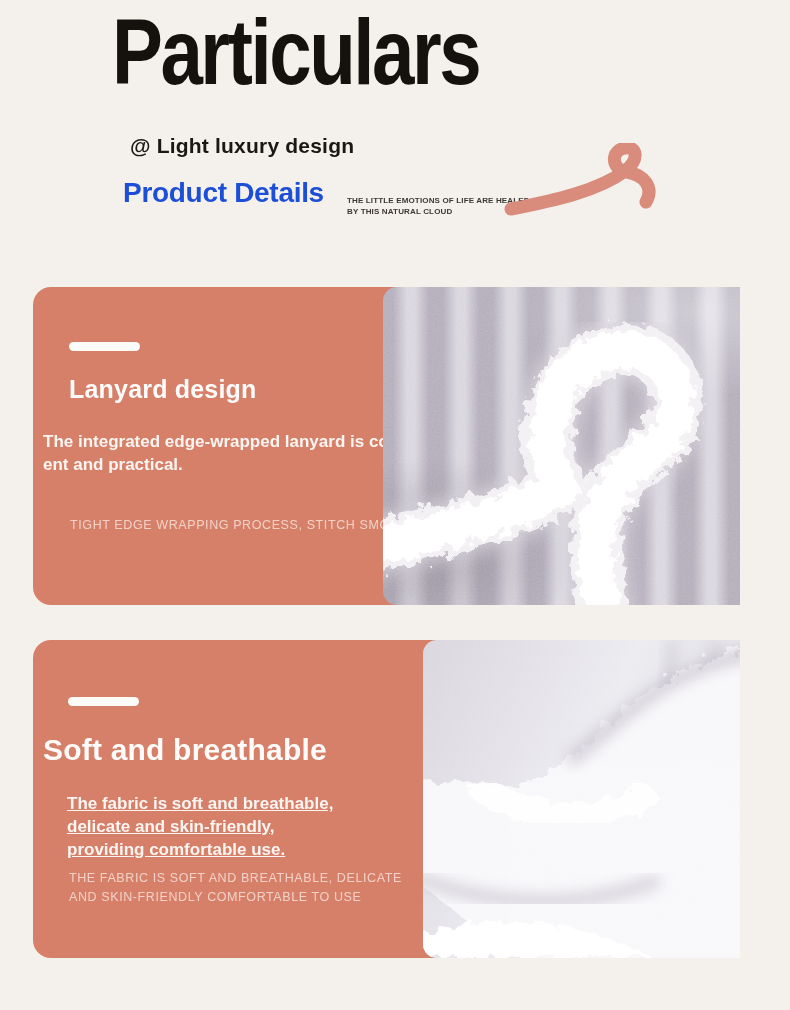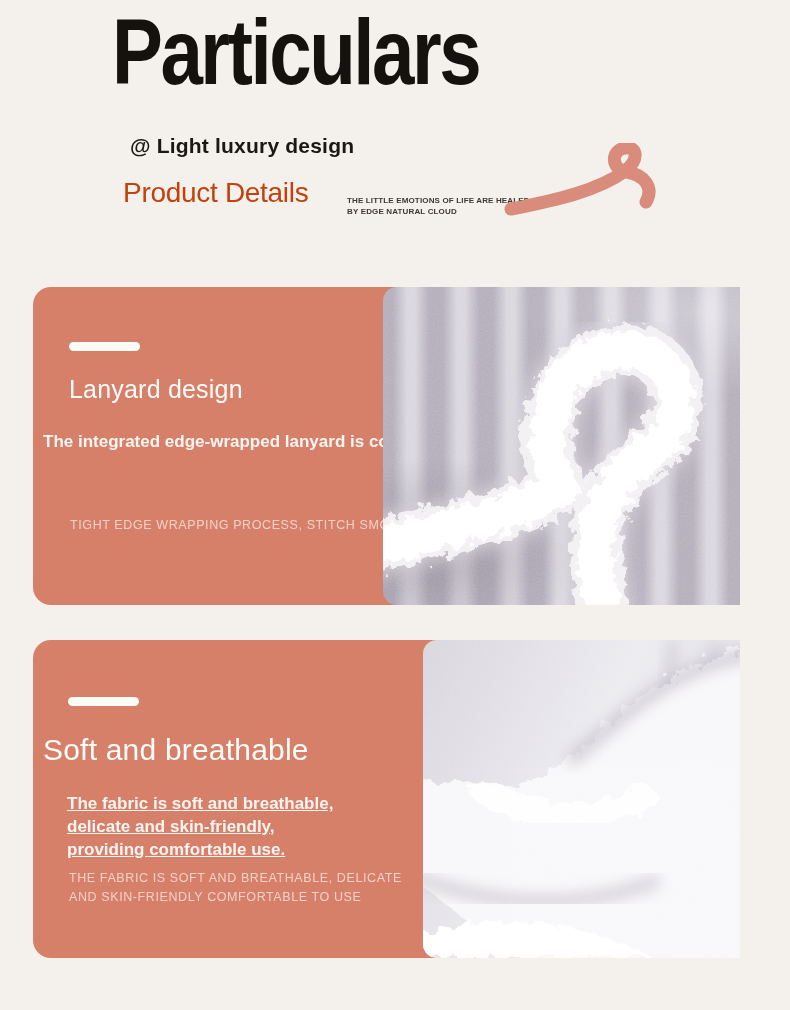--- a/index.html
+++ b/index.html
@@ -4,33 +4,33 @@
 <style>
   html,body{margin:0;padding:0;}
   body{font-family:"Liberation Sans","DejaVu Sans",sans-serif;background:#f4f1ec;}
   .page{position:relative;width:740px;height:1010px;background:#f4f1ec;overflow:hidden;}
   .abs{position:absolute;}
 
   
   .main-title{left:112px;top:4px;font-size:93px;line-height:1.04;font-weight:900;
     letter-spacing:-3px;color:#15110e;transform:scaleX(0.82);transform-origin:left top;white-space:nowrap;}
   .series-label{left:130px;top:134px;font-size:21px;font-weight:700;color:#1b1713;letter-spacing:0.2px;}
-  .subtitle{left:123px;top:177px;font-size:28px;font-weight:400;color:#c2410c;letter-spacing:-0.3px;}
+  .subtitle{left:123px;top:177px;font-size:28px;font-weight:700;color:#1d4ed8;letter-spacing:-0.3px;}
   .tagline{left:347px;top:195px;font-size:8px;line-height:11px;font-weight:700;
     color:#3d3833;letter-spacing:0.15px;}
   .squiggle{left:503px;top:143px;width:180px;height:80px;}
 
   
   .card{left:33px;width:723px;height:318px;background:#d6806a;border-radius:18px;color:#fff;}
   .card-1{top:287px;}
   .card-2{top:640px;padding-left:40px;}
   .accent-dash{width:71px;height:9px;border-radius:5px;background:#fdfbf8;}
   .card-1 .accent-dash{left:36px;top:55px;}
   .card-2 .accent-dash{left:35px;top:57px;}
-  .card-heading{font-weight:400;color:#fdfcfb;white-space:nowrap;letter-spacing:0.2px;}
+  .card-heading{font-weight:700;color:#fdfcfb;white-space:nowrap;letter-spacing:0.2px;}
   .card-1 .card-heading{left:36px;top:88px;font-size:25px;}
   .card-2 .card-heading{left:10px;top:93px;font-size:30px;}
   .card-body{font-size:17px;font-weight:700;color:#fbf5f2;line-height:23px;white-space:nowrap;}
   .card-1 .card-body{left:10px;top:143px;}
   .card-2 .card-body{left:34px;top:152px;text-decoration:underline;}
   .card-note{font-size:12.5px;font-weight:400;color:rgba(255,240,234,0.72);
     line-height:19px;letter-spacing:0.6px;white-space:nowrap;}
   .card-1 .card-note{left:37px;top:229px;}
   .card-2 .card-note{left:36px;top:229px;}
 
@@ -47,31 +47,32 @@
 </head>
 <body>
 
 <div class="page">
 
   <div class="abs main-title">Particulars</div>
   <div class="abs series-label">@ Light luxury design</div>
   <div class="abs subtitle">Product Details</div>
   <div class="abs tagline">
     <div>THE LITTLE EMOTIONS OF LIFE ARE HEALED</div>
-    <div>BY EDGE NATURAL CLOUD</div>
+    <div>BY THIS NATURAL CLOUD</div>
   </div>
   <svg class="abs squiggle" viewBox="0 0 180 80" fill="none">
     <path d="M 8 66 C 55 57 96 47 122 28 C 136 17 135 3 122 5 C 108 7 107 26 124 29 C 142 32 151 45 143 59" stroke="#d98c7b" stroke-width="13" stroke-linecap="round"></path>
   </svg>
 
   <div class="abs card card-1">
     <div class="abs accent-dash"></div>
     <div class="abs card-heading">Lanyard design</div>
     <div class="abs card-body">
       <div>The integrated edge-wrapped lanyard is conveni-</div>
+      <div>ent and practical.</div>
     </div>
     <div class="abs card-note">
       <div>TIGHT EDGE WRAPPING PROCESS, STITCH SMOOTH,</div>
     </div>
 
     <div class="abs photo photo-1">
       <svg width="373" height="318" viewBox="0 0 373 318">
         <defs>
           <filter id="fz1" x="-25%" y="-25%" width="150%" height="150%">
             <feTurbulence type="fractalNoise" baseFrequency="0.09" numOctaves="3" seed="3" result="n"></feTurbulence>

